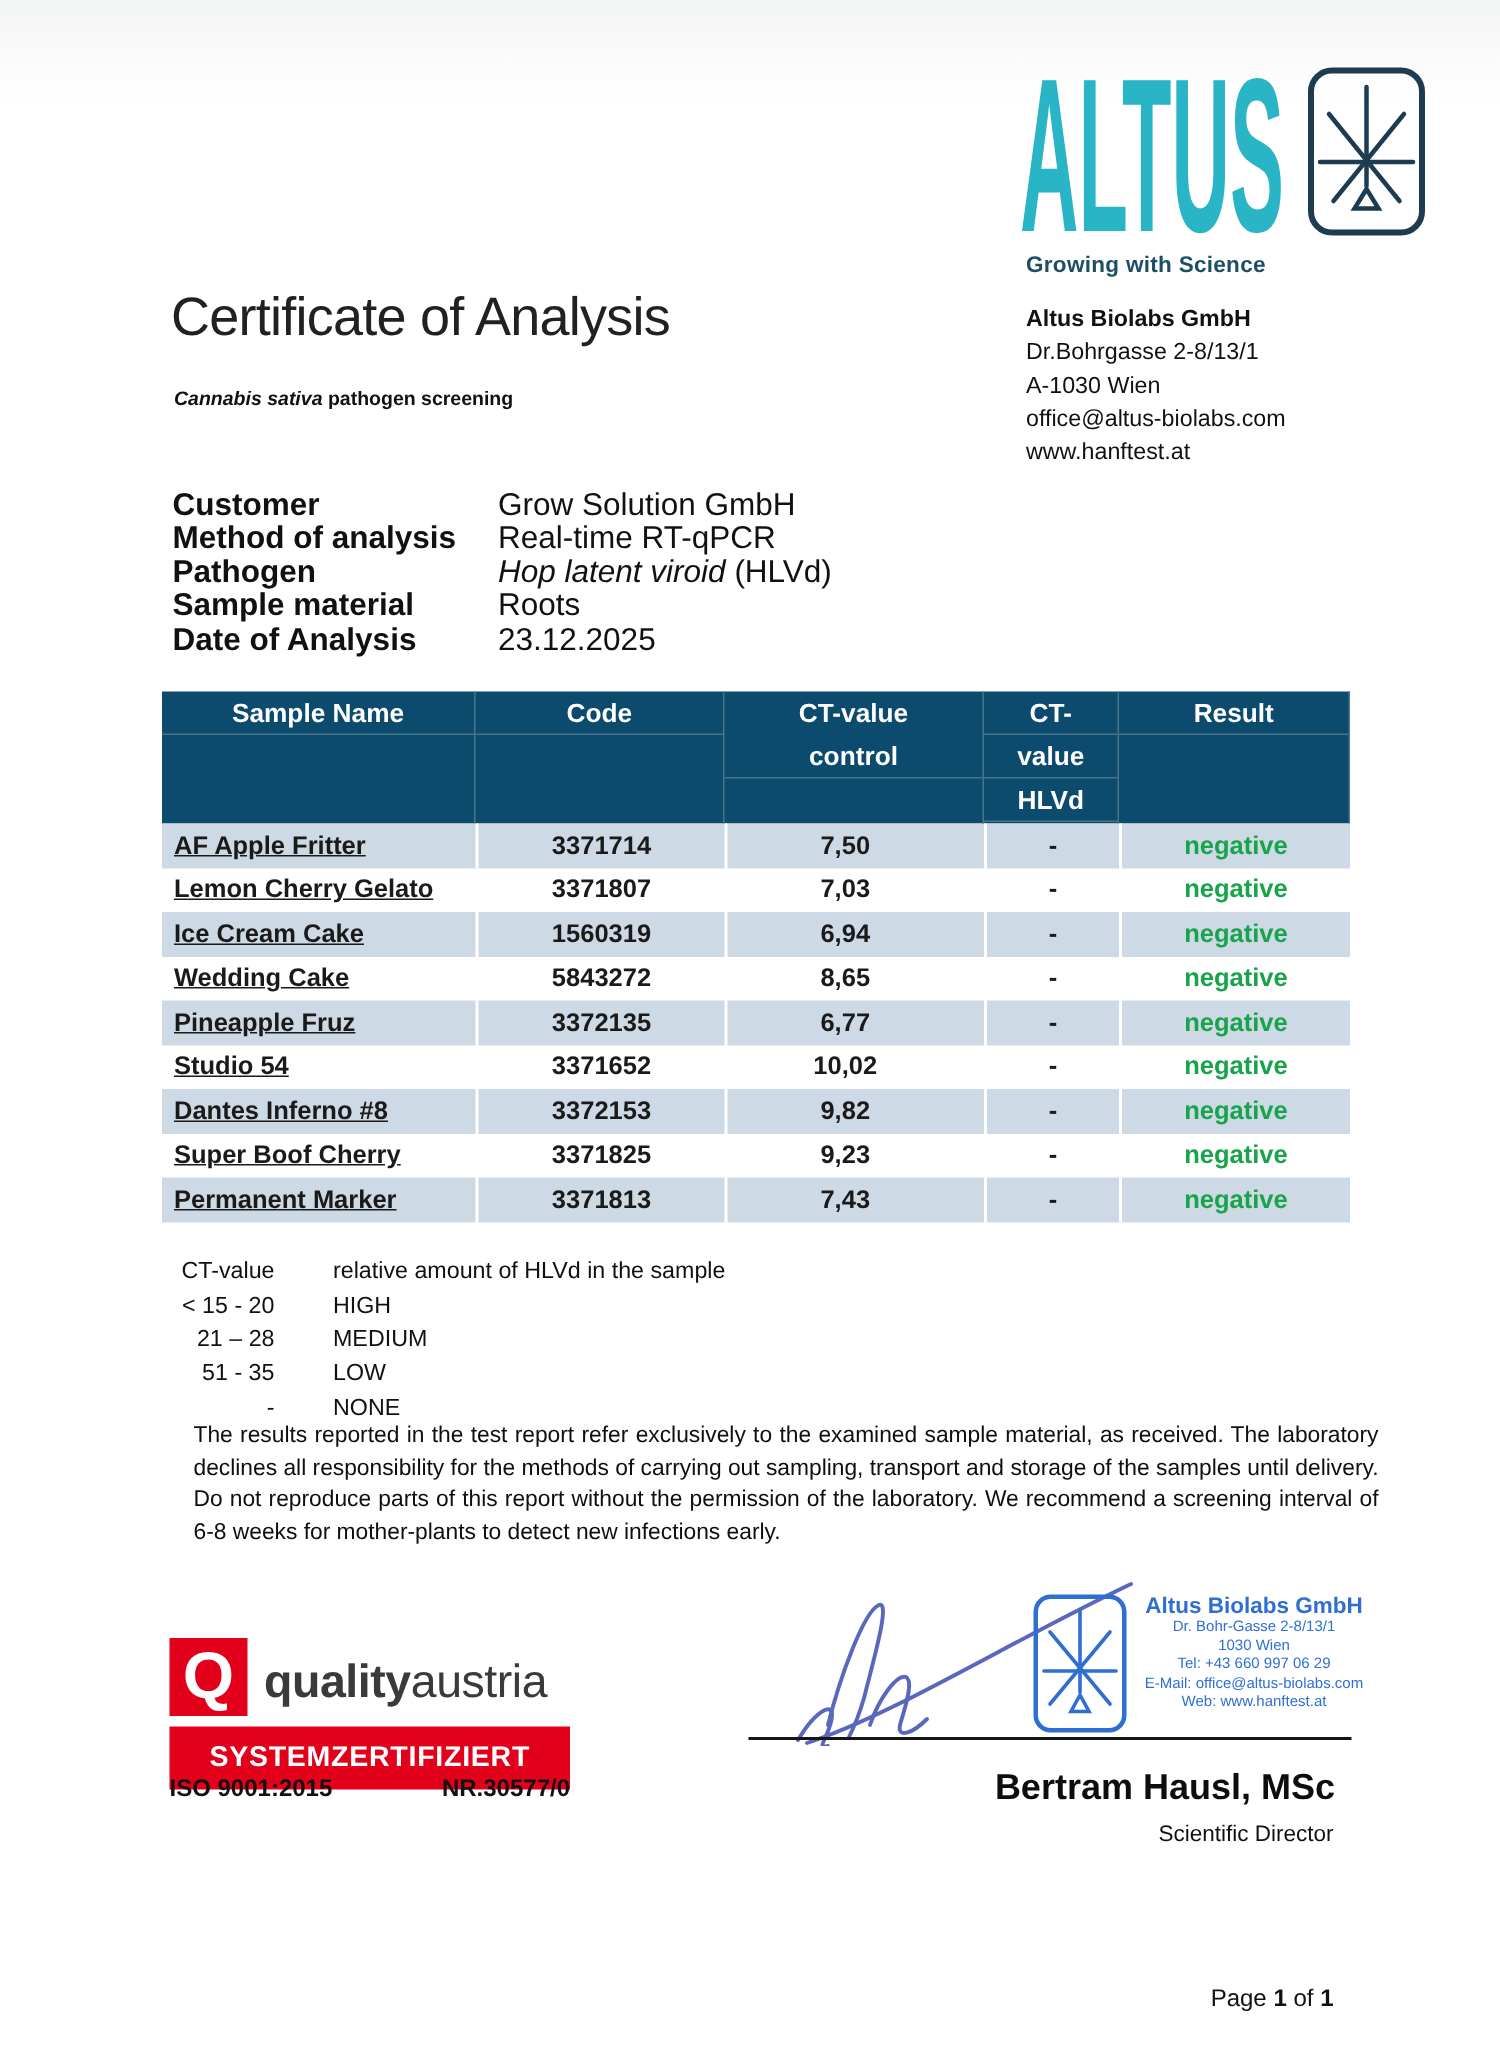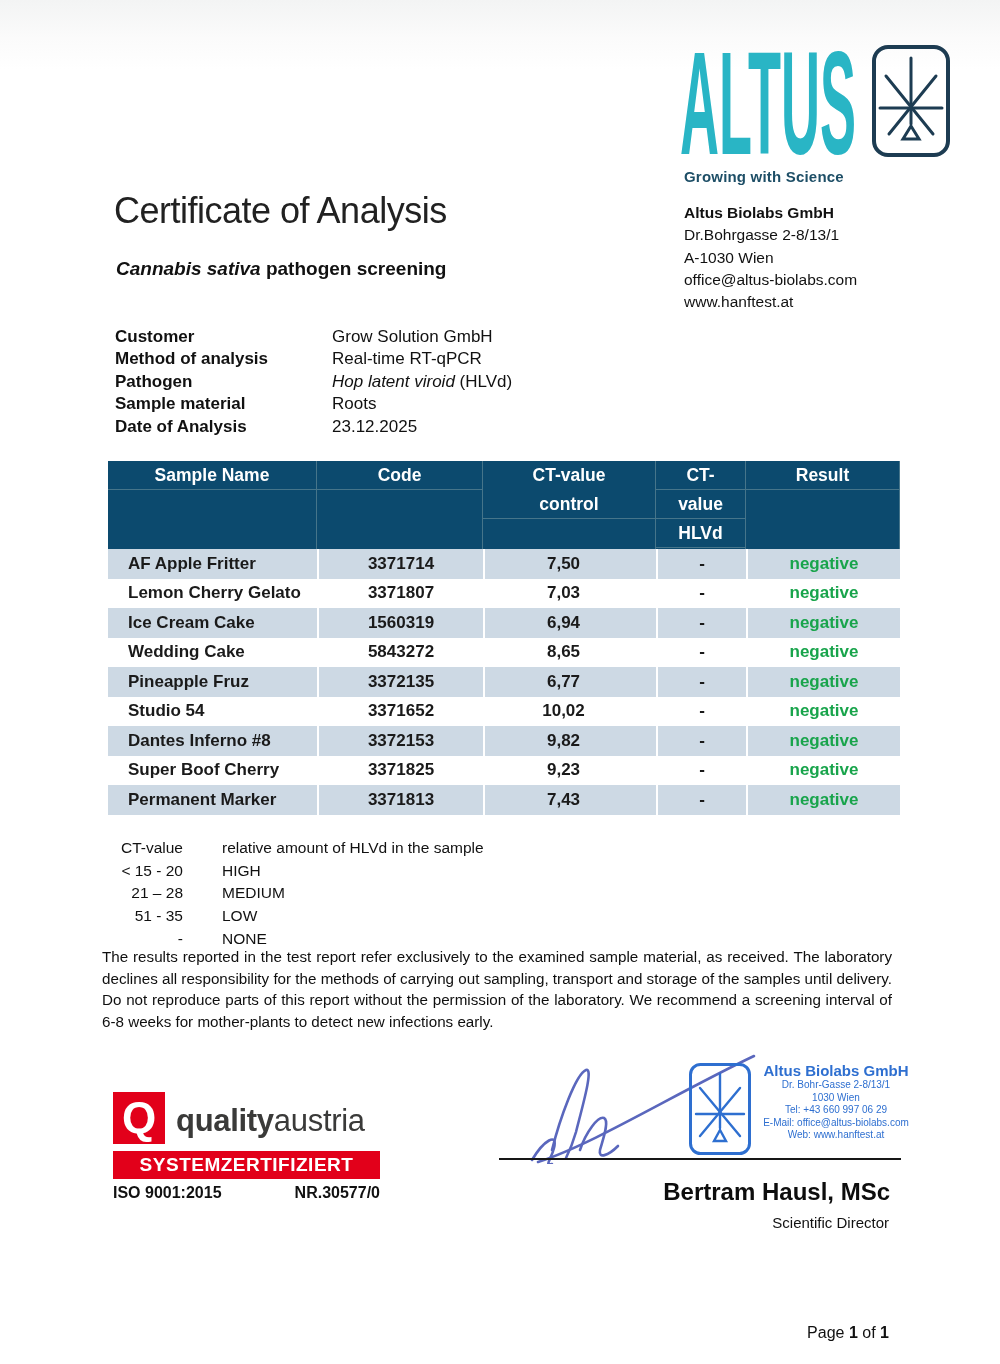--- a/index.html
+++ b/index.html
@@ -11,58 +11,58 @@
   .top-wash{left:0;top:0;width:1000px;height:70px;
     background:linear-gradient(180deg,#f3f4f4 0%,#fbfbfb 55%,#ffffff 100%);}
   
   .wordmark{left:680px;top:42px;width:178px;height:118px;}
   .leaf-box{left:871px;top:44px;width:80px;height:114px;}
   .tagline{left:684px;top:168px;font-size:15px;font-weight:600;color:#1d4e66;letter-spacing:.2px;}
   .lab-address{left:684px;top:202px;font-size:15.5px;line-height:22.3px;color:#111;}
   .lab-address .name{font-weight:700;}
   
   .title{left:114px;top:190px;font-size:36px;font-weight:400;color:#212121;letter-spacing:-.5px;}
-  .subtitle{left:116px;top:258px;font-size:19px;font-weight:700;color:#111;}
+  .subtitle{left:116px;top:258px;font-size:13px;font-weight:700;color:#111;}
   .subtitle .species{font-style:italic;}
   
-  .info{left:115px;top:326px;font-size:17px;line-height:22.4px;color:#111;}
+  .info{left:115px;top:326px;font-size:21px;line-height:22.4px;color:#111;}
   .info .row{display:flex;}
   .info .lbl{width:217px;font-weight:600;}
   .info .val{font-weight:400;}
   .info .ital{font-style:italic;}
   
   .coa-table{left:108px;top:461px;width:792px;font-weight:700;}
   .thead{display:grid;grid-template-columns:209px 166px 173px 90px 154px;
     height:88px;background:#0c4a6e;color:#ffffff;font-size:17.5px;}
   .th{border-right:1px solid #46758a;box-sizing:border-box;}
   .th .sub{height:29px;display:flex;align-items:center;justify-content:center;box-sizing:border-box;}
   .th .seam{border-bottom:1px solid #46758a;}
   .th .tall{height:58px;flex-direction:column;justify-content:center;line-height:29px;}
   .tbody .row{display:grid;grid-template-columns:209px 166px 173px 90px 154px;height:29.5px;font-size:17px;}
   .tbody .row.stripe{background:#cdd9e4;}
   .td{display:flex;align-items:center;justify-content:center;box-sizing:border-box;}
   .td+.td{border-left:2px solid #ffffff;}
-  .td.name{justify-content:flex-start;padding-left:20px;}
+  .td.name{justify-content:flex-start;padding-left:8px;text-decoration:underline;}
   .td.code{}
   .td.ct{padding-right:14px;}
   .td.res{padding-left:0;color:#18a44b;}
   
   .legend{left:115px;top:837px;font-size:15.5px;line-height:22.7px;color:#111;}
   .legend .row{display:flex;}
   .legend .rng{width:68px;text-align:right;}
   .legend .mean{padding-left:39px;}
   
-  .disclaimer{left:102px;top:946px;width:790px;font-size:15.2px;line-height:21.6px;
+  .disclaimer{left:129px;top:946px;width:790px;font-size:15.2px;line-height:21.6px;
     text-align:justify;color:#0f0f0f;}
   
   .q-square{left:113px;top:1092px;width:52px;height:52px;background:#e2001a;
     display:flex;align-items:center;justify-content:center;color:#fff;font-size:44px;font-weight:700;}
   .qa-word{left:176px;top:1103px;font-size:31px;color:#3a3a39;letter-spacing:-.3px;}
   .qa-word .b{font-weight:700;}
-  .cert-bar{left:113px;top:1151px;width:267px;height:28px;background:#e2001a;color:#fff;
+  .cert-bar{left:113px;top:1151px;width:267px;height:42px;background:#e2001a;color:#fff;
     display:flex;align-items:center;justify-content:center;font-size:19px;font-weight:700;letter-spacing:.5px;}
   .iso-line{left:113px;top:1184px;width:267px;display:flex;justify-content:space-between;
     font-size:16px;font-weight:700;color:#111;}
   
   .sig-line{left:499px;top:1158px;width:402px;border-top:2px solid #161616;}
   .signature{left:522px;top:1048px;}
   .stamp{left:688px;top:1062px;display:flex;gap:8px;color:#2e6fd0;}
   .stamp-text{width:152px;text-align:center;}
   .stamp-text .sname{font-size:15px;font-weight:700;line-height:17px;}
   .stamp-text .sline{font-size:10px;line-height:12.6px;}

